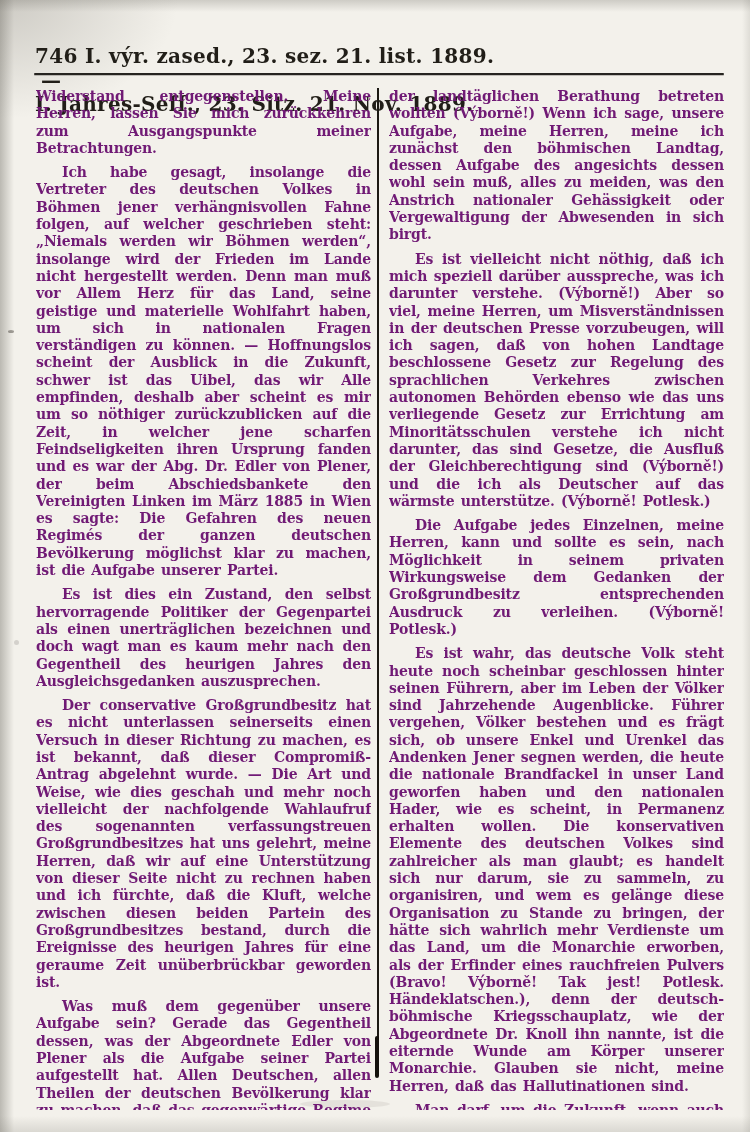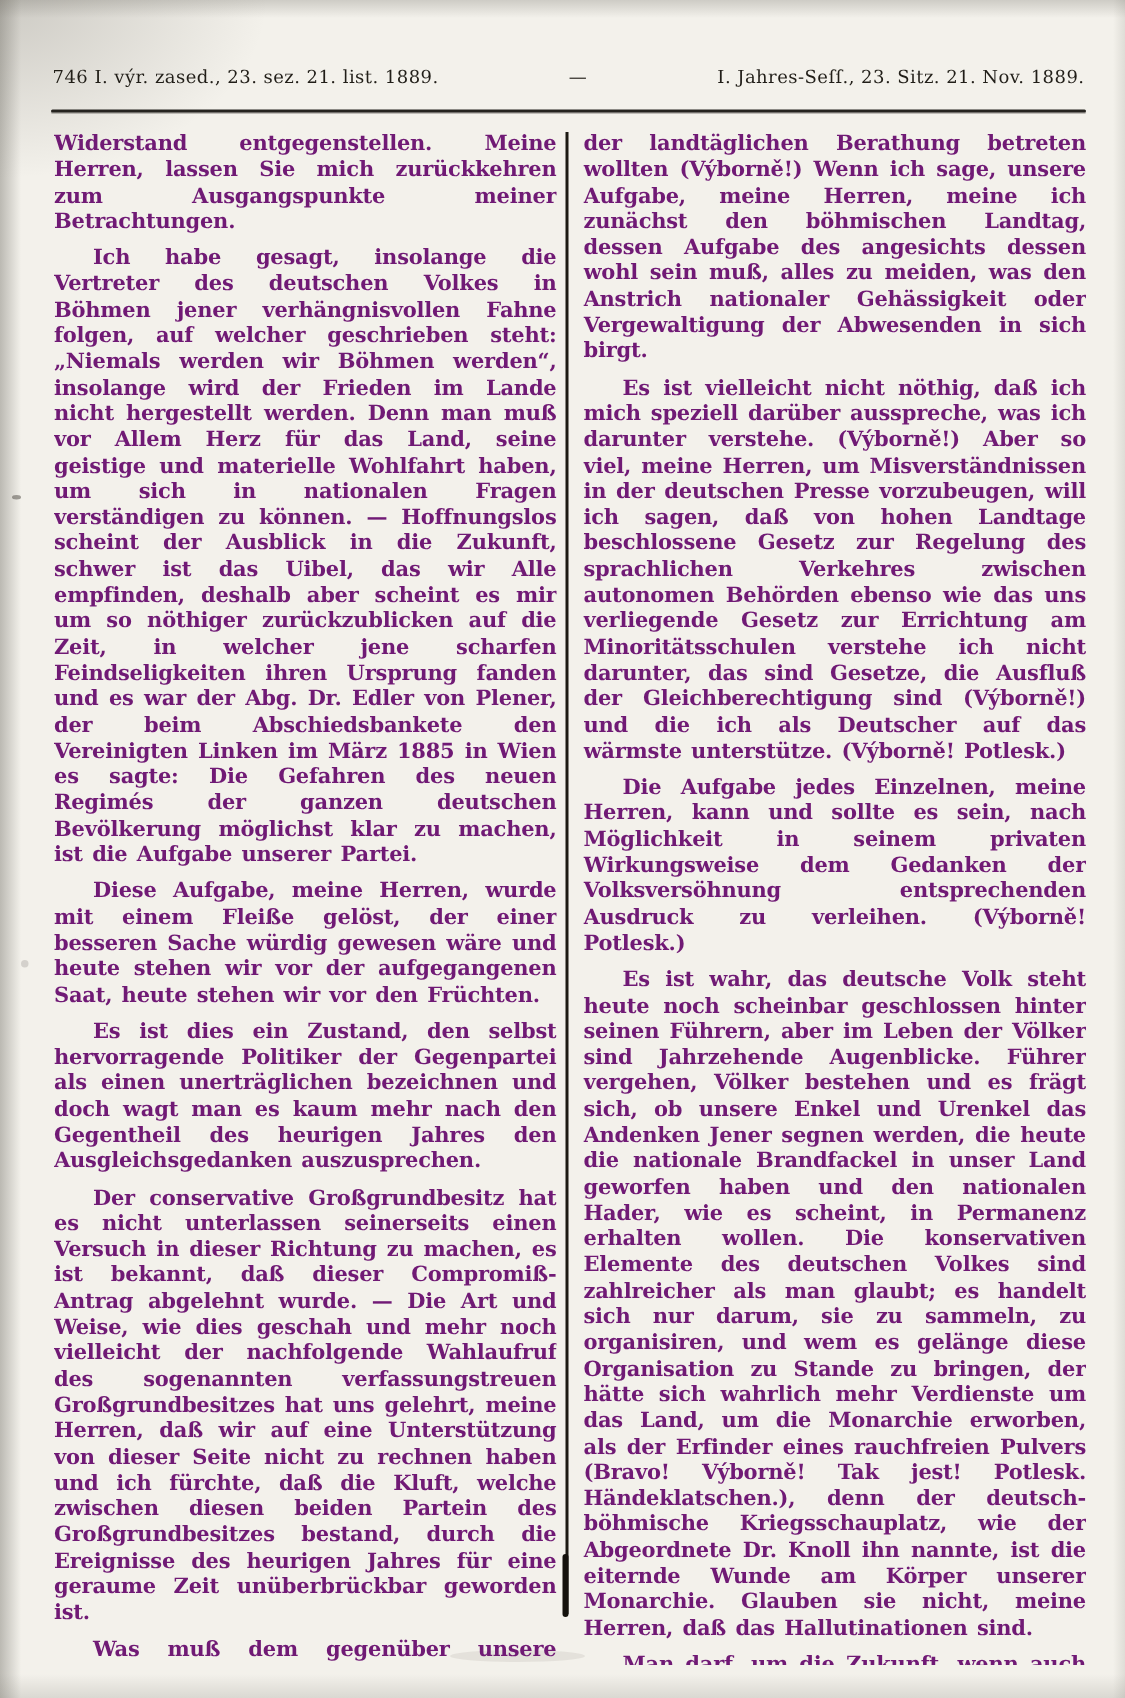--- a/index.html
+++ b/index.html
@@ -22,22 +22,22 @@
   .edge-right{right:0;top:0;bottom:0;width:8px;
     background:linear-gradient(to left,rgba(130,128,120,.18),rgba(130,128,120,0));}
   .corner-tl{left:0;top:0;width:180px;height:120px;
     background:radial-gradient(ellipse at top left,rgba(115,112,104,.30),rgba(115,112,104,0) 70%);}
   .smudge{position:absolute;border-radius:50%;pointer-events:none;}
 
   
   .header{
     position:absolute;left:35px;top:44px;width:688px;
     display:flex;align-items:baseline;justify-content:space-between;
-    font-weight:normal;font-size:12px;letter-spacing:.3px;
-    white-space:nowrap;color:#211e18;
+    font-weight:bold;font-size:20px;letter-spacing:.3px;
+    white-space:nowrap;color:#211e18;flex-direction:column;
   }
   .header .dash{padding:0 6px;}
   .header-rule{
     position:absolute;left:34px;top:73px;width:690px;height:2px;
     background:#262420;border-radius:1px;
     box-shadow:0 1px 0 rgba(38,36,32,.25);
   }
 
   
   .columns{
@@ -83,29 +83,28 @@
     <span>746 I. výr. zased., 23. sez. 21. list. 1889.</span>
     <span class="dash">—</span>
     <span>I. Jahres-Seſſ., 23. Sitz. 21. Nov. 1889.</span>
   </div>
   <div class="header-rule"></div>
 
   <div class="columns">
     <div class="col">
       <p class="cont">Widerstand entgegenstellen. Meine Herren, lassen Sie mich zurückkehren zum Ausgangspunkte meiner Betrachtungen.</p>
       <p>Ich habe gesagt, insolange die Vertreter des deutschen Volkes in Böhmen jener verhängnisvollen Fahne folgen, auf welcher geschrieben steht: „Niemals werden wir Böhmen werden“, insolange wird der Frieden im Lande nicht hergestellt werden. Denn man muß vor Allem Herz für das Land, seine geistige und materielle Wohlfahrt haben, um sich in nationalen Fragen verständigen zu können. — Hoffnungslos scheint der Ausblick in die Zukunft, schwer ist das Uibel, das wir Alle empfinden, deshalb aber scheint es mir um so nöthiger zurückzublicken auf die Zeit, in welcher jene scharfen Feindseligkeiten ihren Ursprung fanden und es war der Abg. Dr. Edler von Plener, der beim Abschiedsbankete den Vereinigten Linken im März 1885 in Wien es sagte: Die Gefahren des neuen Regimés der ganzen deutschen Bevölkerung möglichst klar zu machen, ist die Aufgabe unserer Partei.</p>
-      <p>Diese Aufgabe, meine Herren, wurde mit einem Fleiße gelöst, der einer besseren Sache würdig gewesen wäre und heute stehen wir vor der aufgegangenen Saat, heute stehen wir vor den Früchten.</p>
       <p>Es ist dies ein Zustand, den selbst hervorragende Politiker der Gegenpartei als einen unerträglichen bezeichnen und doch wagt man es kaum mehr nach den Gegentheil des heurigen Jahres den Ausgleichsgedanken auszusprechen.</p>
       <p>Der conservative Großgrundbesitz hat es nicht unterlassen seinerseits einen Versuch in dieser Richtung zu machen, es ist bekannt, daß dieser Compromiß-Antrag abgelehnt wurde. — Die Art und Weise, wie dies geschah und mehr noch vielleicht der nachfolgende Wahlaufruf des sogenannten verfassungstreuen Großgrundbesitzes hat uns gelehrt, meine Herren, daß wir auf eine Unterstützung von dieser Seite nicht zu rechnen haben und ich fürchte, daß die Kluft, welche zwischen diesen beiden Partein des Großgrundbesitzes bestand, durch die Ereignisse des heurigen Jahres für eine geraume Zeit unüberbrückbar geworden ist.</p>
       <p>Was muß dem gegenüber unsere Aufgabe sein? Gerade das Gegentheil dessen, was der Abgeordnete Edler von Plener als die Aufgabe seiner Partei aufgestellt hat. Allen Deutschen, allen Theilen der deutschen Bevölkerung klar zu machen, daß das gegenwärtige Regime eine Gefahr für sie nicht bringt, wenn sie den beiden Volksstämen dieses Landes zugewiesenen Boden</p>
     </div>
     <div class="col">
       <p class="cont">der landtäglichen Berathung betreten wollten (Výborně!) Wenn ich sage, unsere Aufgabe, meine Herren, meine ich zunächst den böhmischen Landtag, dessen Aufgabe des angesichts dessen wohl sein muß, alles zu meiden, was den Anstrich nationaler Gehässigkeit oder Vergewaltigung der Abwesenden in sich birgt.</p>
       <p>Es ist vielleicht nicht nöthig, daß ich mich speziell darüber ausspreche, was ich darunter verstehe. (Výborně!) Aber so viel, meine Herren, um Misverständnissen in der deutschen Presse vorzubeugen, will ich sagen, daß von hohen Landtage beschlossene Gesetz zur Regelung des sprachlichen Verkehres zwischen autonomen Behörden ebenso wie das uns verliegende Gesetz zur Errichtung am Minoritätsschulen verstehe ich nicht darunter, das sind Gesetze, die Ausfluß der Gleichberechtigung sind (Výborně!) und die ich als Deutscher auf das wärmste unterstütze. (Výborně! Potlesk.)</p>
-      <p>Die Aufgabe jedes Einzelnen, meine Herren, kann und sollte es sein, nach Möglichkeit in seinem privaten Wirkungsweise dem Gedanken der Volksversöhnung entsprechenden Ausdruck zu verleihen. (Výborně! Potlesk.)</p>
+      <p>Die Aufgabe jedes Einzelnen, meine Herren, kann und sollte es sein, nach Möglichkeit in seinem privaten Wirkungsweise dem Gedanken der Großgrundbesitz entsprechenden Ausdruck zu verleihen. (Výborně! Potlesk.)</p>
       <p>Es ist wahr, das deutsche Volk steht heute noch scheinbar geschlossen hinter seinen Führern, aber im Leben der Völker sind Jahrzehende Augenblicke. Führer vergehen, Völker bestehen und es frägt sich, ob unsere Enkel und Urenkel das Andenken Jener segnen werden, die heute die nationale Brandfackel in unser Land geworfen haben und den nationalen Hader, wie es scheint, in Permanenz erhalten wollen. Die konservativen Elemente des deutschen Volkes sind zahlreicher als man glaubt; es handelt sich nur darum, sie zu sammeln, zu organisiren, und wem es gelänge diese Organisation zu Stande zu bringen, der hätte sich wahrlich mehr Verdienste um das Land, um die Monarchie erworben, als der Erfinder eines rauchfreien Pulvers (Bravo! Výborně! Tak jest! Potlesk. Händeklatschen.), denn der deutsch-böhmische Kriegsschauplatz, wie der Abgeordnete Dr. Knoll ihn nannte, ist die eiternde Wunde am Körper unserer Monarchie. Glauben sie nicht, meine Herren, daß das Hallutinationen sind.</p>
       <p>Man darf, um die Zukunft, wenn auch nicht mit prophetischem Blick, doch wenigstens vom Standpunkte des Erreichbaren in's Auge zu fassen, nicht die Ziffern, der Wahlresultate sprechen lassen, obzwar auch hier eine größere Anzahl von Wahlenthaltungen und anerkennenswerthen Minoritäten in einzelnen Wahlbezirken uns den Beweis liefert, daß nicht</p>
     </div>
   </div>
 
   <div class="column-divider"></div>
   <div class="column-divider-blob"></div>
 
 </div>
 

